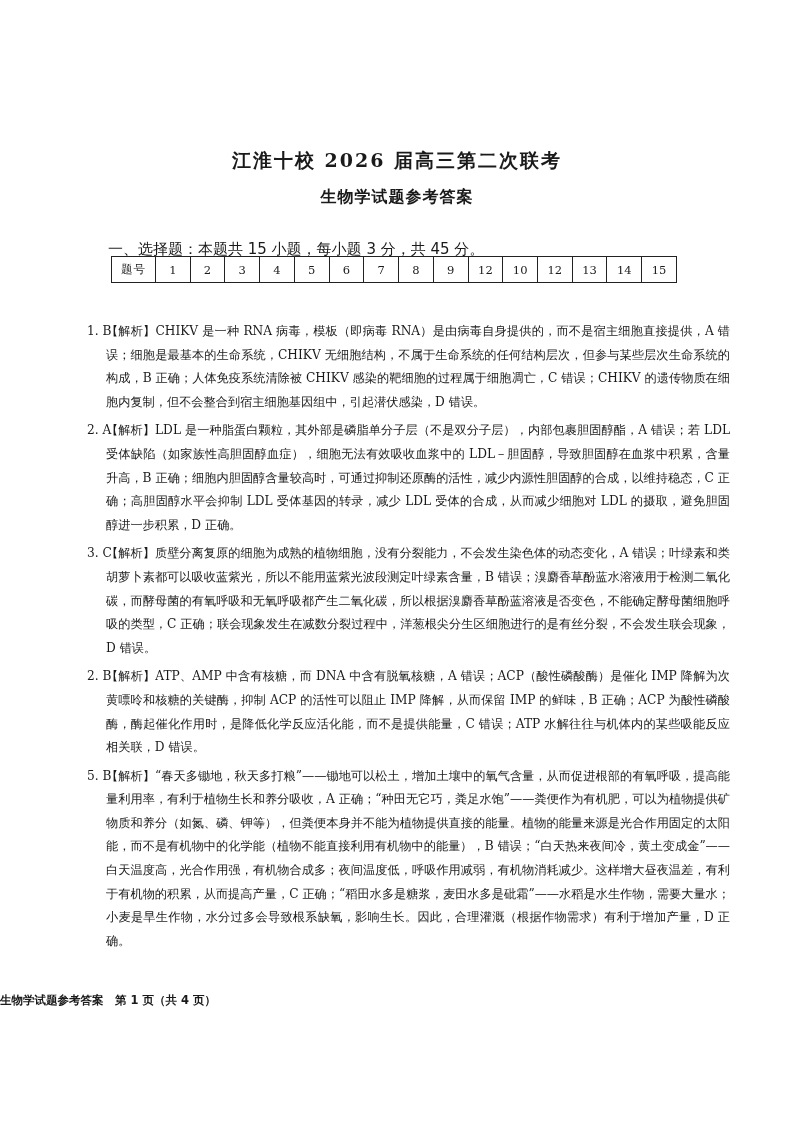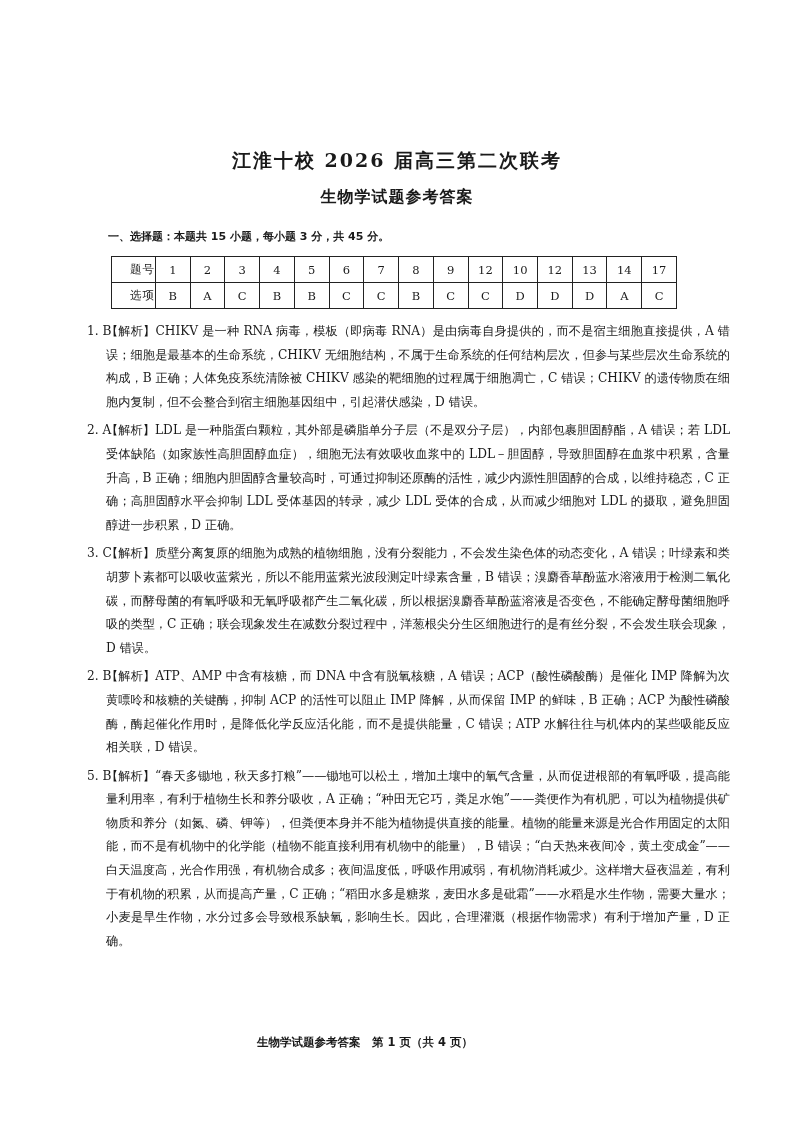--- a/index.html
+++ b/index.html
@@ -10,40 +10,40 @@
     .title {
       position: absolute; top: 148px; left: 0; width: 794px; text-align: center;
       font-size: 19px; letter-spacing: 2px; font-weight: bold;
     }
     .subtitle {
       position: absolute; top: 187px; left: 0; width: 794px; text-align: center;
       font-size: 16px; font-weight: bold; letter-spacing: 1px;
       font-family: "DejaVu Sans", "Liberation Sans", sans-serif;
     }
     .section-head {
-      position: absolute; top: 229px; left: 108px;
-      font-size: 11px; font-weight: bold;
+      position: absolute; top: 240px; left: 108px;
+      font-size: 15px; font-weight: normal;
       font-family: "DejaVu Sans", "Liberation Sans", sans-serif;
     }
     table.answers {
       position: absolute; top: 256px; left: 111px; width: 566px;
       border-collapse: collapse; font-size: 11.5px;
     }
     table.answers td {
       border: 1px solid #222; height: 25px; text-align: center; padding: 0;
       width: 33px;
     }
-    table.answers td.hdr { width: 42px; letter-spacing: 1px; text-align: right; }
+    table.answers td.hdr { width: 42px; letter-spacing: 1px; }
     .items { position: absolute; top: 320px; left: 70px; width: 660px; }
     .item { position: relative; font-size: 12.2px; line-height: 23.6px; margin-bottom: 5px; }
     .item-num { position: absolute; left: 17px; top: 0; width: 40px; }
     .item-text { margin-left: 36px; text-align: justify; }
     .item-text .tag { font-family: "DejaVu Sans", "Liberation Sans", sans-serif; }
     .footer {
-      position: absolute; top: 1035px; left: 0; width: 730px; text-align: center;
+      position: absolute; top: 993px; left: 0; width: 730px; 
       font-size: 11.5px; font-weight: bold;
       font-family: "DejaVu Sans", "Liberation Sans", sans-serif;
     }
   </style>
 </head>
 <body>
 
 <div class="title">江淮十校 2026 届高三第二次联考</div>
 <div class="subtitle">生物学试题参考答案</div>
 <div class="section-head">一、选择题：本题共 15 小题，每小题 3 分，共 45 分。</div>
@@ -59,39 +59,21 @@
         <td>5</td>
         <td>6</td>
         <td>7</td>
         <td>8</td>
         <td>9</td>
         <td>12</td>
         <td>10</td>
         <td>12</td>
         <td>13</td>
         <td>14</td>
-        <td>17</td>
-      </tr>
-  <tr id="row-a">
-    <td class="hdr">选项</td>
-  <td>B</td>
-        <td>A</td>
-        <td>C</td>
-        <td>B</td>
-        <td>B</td>
-        <td>C</td>
-        <td>C</td>
-        <td>B</td>
-        <td>C</td>
-        <td>C</td>
-        <td>D</td>
-        <td>D</td>
-        <td>D</td>
-        <td>A</td>
-        <td>C</td>
+        <td>15</td>
       </tr>
 </tbody>
   </table>
 
 <div class="items" id="items">
     <div class="item">
       <div class="item-num">1. B</div>
       <div class="item-text"><span class="tag">【解析】</span><span>CHIKV 是一种 RNA 病毒，模板（即病毒 RNA）是由病毒自身提供的，而不是宿主细胞直接提供，A 错误；细胞是最基本的生命系统，CHIKV 无细胞结构，不属于生命系统的任何结构层次，但参与某些层次生命系统的构成，B 正确；人体免疫系统清除被 CHIKV 感染的靶细胞的过程属于细胞凋亡，C 错误；CHIKV 的遗传物质在细胞内复制，但不会整合到宿主细胞基因组中，引起潜伏感染，D 错误。</span></div>
     </div>
     <div class="item">

